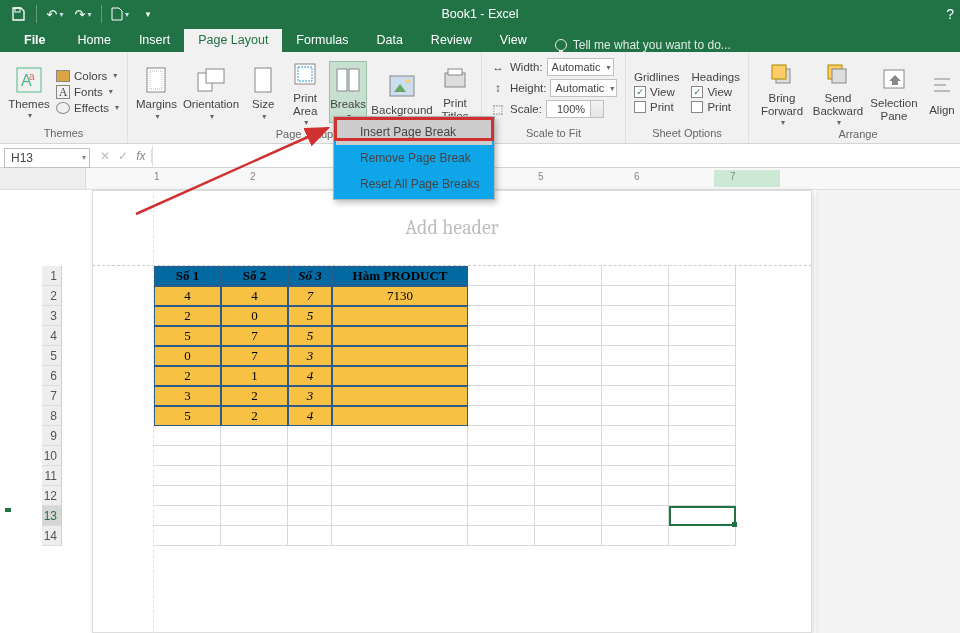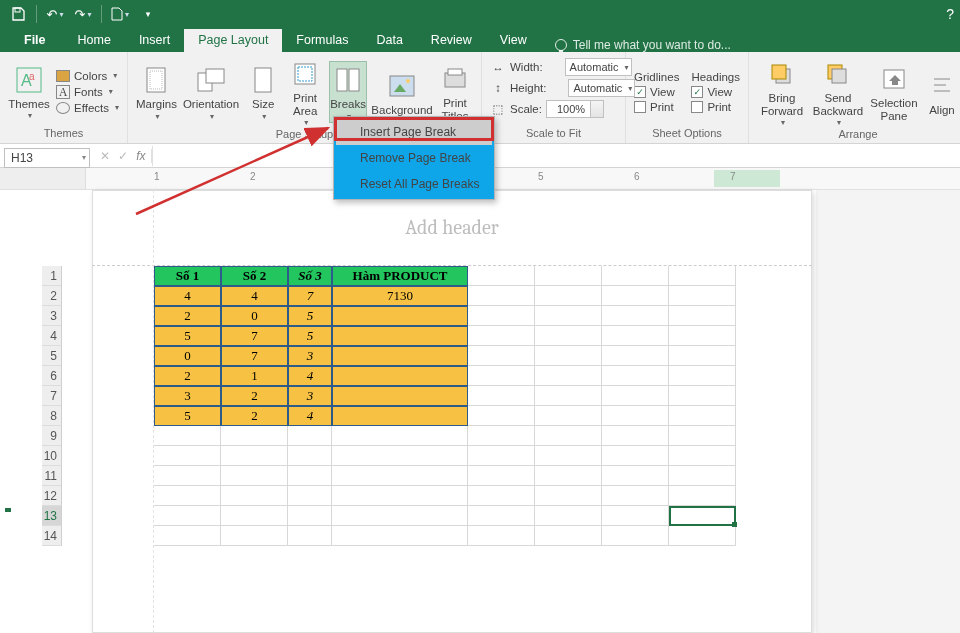--- a/index.html
+++ b/index.html
@@ -32,21 +32,21 @@
   .bigbtn .ico { width:32px; height:32px; display:flex; align-items:center; justify-content:center; }
   .bigbtn.narrow { width: 44px;}
   .bigbtn.active { background:#c8e0d0; border:1px solid #9ac0aa; }
   .smallrows { display:flex; flex-direction:column; gap:3px; font-size:11.5px; color:#444;}
   .smallrow { display:flex; align-items:center; gap:4px; white-space:nowrap;}
   .smallrow .swatch{ width:14px; height:12px; background:#d9a441; border:1px solid #888;}
   .dd { font-size:8px; color:#666; margin-left:2px;}
 
   .scalegroup .row { display:flex; align-items:center; gap:4px; font-size:11.5px; }
   .scalegroup .ico2{width:16px; height:14px; display:flex; align-items:center; justify-content:center;}
-  .combo { border:1px solid #c0c0c0; background:#fff; height:18px; font-size:11px; padding: 0 12px 0 4px; min-width:64px; display:flex; align-items:center; position:relative;margin-left:18px;}
+  .combo { border:1px solid #c0c0c0; background:#fff; height:18px; font-size:11px; padding: 0 12px 0 4px; min-width:64px; display:flex; align-items:center; position:relative;}
   .combo::after{content:"▾"; position:absolute; right:2px; font-size:8px; color:#666;}
   .spin { border:1px solid #c0c0c0; background:#fff; height:18px; width:58px; font-size:11px; padding:0 12px 0 4px; display:flex; align-items:center; position:relative; justify-content:center;}
   .spin::after{content:""; position:absolute; right:0; top:0; bottom:0; width:12px; border-left:1px solid #c0c0c0; background:linear-gradient(#f4f4f4,#e4e4e4);}
 
   .chk { width:12px; height:12px; border:1px solid #888; background:#fff; display:inline-flex; align-items:center; justify-content:center; font-size:9px; color:#217346;}
   .chk.on::after{content:"✓";}
 
   
   .dropdown { position:absolute; top:116px; left:333px; width:162px; background:#0ea5e9; border:1px solid #b4b4b4; box-shadow: 2px 3px 6px rgba(0,0,0,0.25); padding:2px; z-index:50;}
   .ddi { padding: 6px 10px 6px 24px; font-size:12px; color:#444; position:relative;}
@@ -80,21 +80,21 @@
 
   
   .sheet { position:absolute; top:190px; left:0; right:0; bottom:0; background:#fff; display:flex;}
   .page { position:absolute; top:0; left:92px; width:720px; bottom:0; background:#fff; box-shadow: 0 0 0 1px #ddd inset, 2px 2px 6px rgba(0,0,0,0.15);}
   .header-area{ height:76px; border-bottom:1px dashed #ccc; display:flex; align-items:center; justify-content:center; color:#bdbdbd; font-size:20px; font-family: Cambria, serif;}
 
   .grid { position:absolute; top:76px; left:62px; }
   .grow { display:flex; height:20px;}
   .gc { border-right:1px solid #d8d8d8; border-bottom:1px solid #d8d8d8; height:20px; display:flex; align-items:center; justify-content:center; font-size:13px; font-family: "Times New Roman", serif;}
   .gc.hA{width:67px;} .gc.hB{width:67px;} .gc.hC{width:44px;font-style:italic;} .gc.hD{width:136px;} .gc.hE{width:67px;} .gc.hF{width:67px;} .gc.hG{width:67px;} .gc.hH{width:67px;}
-  .hdr { background:#22c55e; color:#000; font-weight:bold; border:1px solid #2e5c8a;}
+  .hdr { background:#0369a1; color:#000; font-weight:bold; border:1px solid #2e5c8a;}
   .yel { background:#f7c244; color:#000; border:1px solid #2e5c8a;}
   .blank { background:#fff;}
   .selcell{ border:2px solid #217346 !important; position:relative;}
   .selcell::after{content:""; position:absolute; right:-3px; bottom:-3px; width:5px; height:5px; background:#217346;}
 
   .leftmargin{ position:absolute; top:0; left:0; width:62px; bottom:0; border-right:1px dashed #e4e4e4;}
   .belowpage { position:absolute; top:0; left:816px; right:0; bottom:0; background:#f4f4f4;}
 
   
   .rownums { position:absolute; top:266px; left:42px; width:20px; display:flex; flex-direction:column;}
@@ -120,20 +120,21 @@
     <div class="qbtn">↷<span class="dd" style="color:#cde">▾</span></div>
     <div class="sep"></div>
     <div class="qbtn">
         <svg width="12" height="14" viewBox="0 0 12 14">
           <path d="M1 1h7l3 3v9H1z" fill="none" stroke="#fff"></path>
         </svg>
         <span class="dd" style="color:#cde">▾</span>
       </div>
     <div class="qbtn" style="font-size:9px;">▾</div>
   </div>
+  <div class="title">Book1 - Excel</div>
   <div class="winhelp">?</div>
 </div>
 
 <div class="tabs">
   <div class="tab file">File</div>
   <div class="tab">Home</div>
   <div class="tab">Insert</div>
   <div class="tab active">Page Layout</div>
   <div class="tab">Formulas</div>
   <div class="tab">Data</div>

